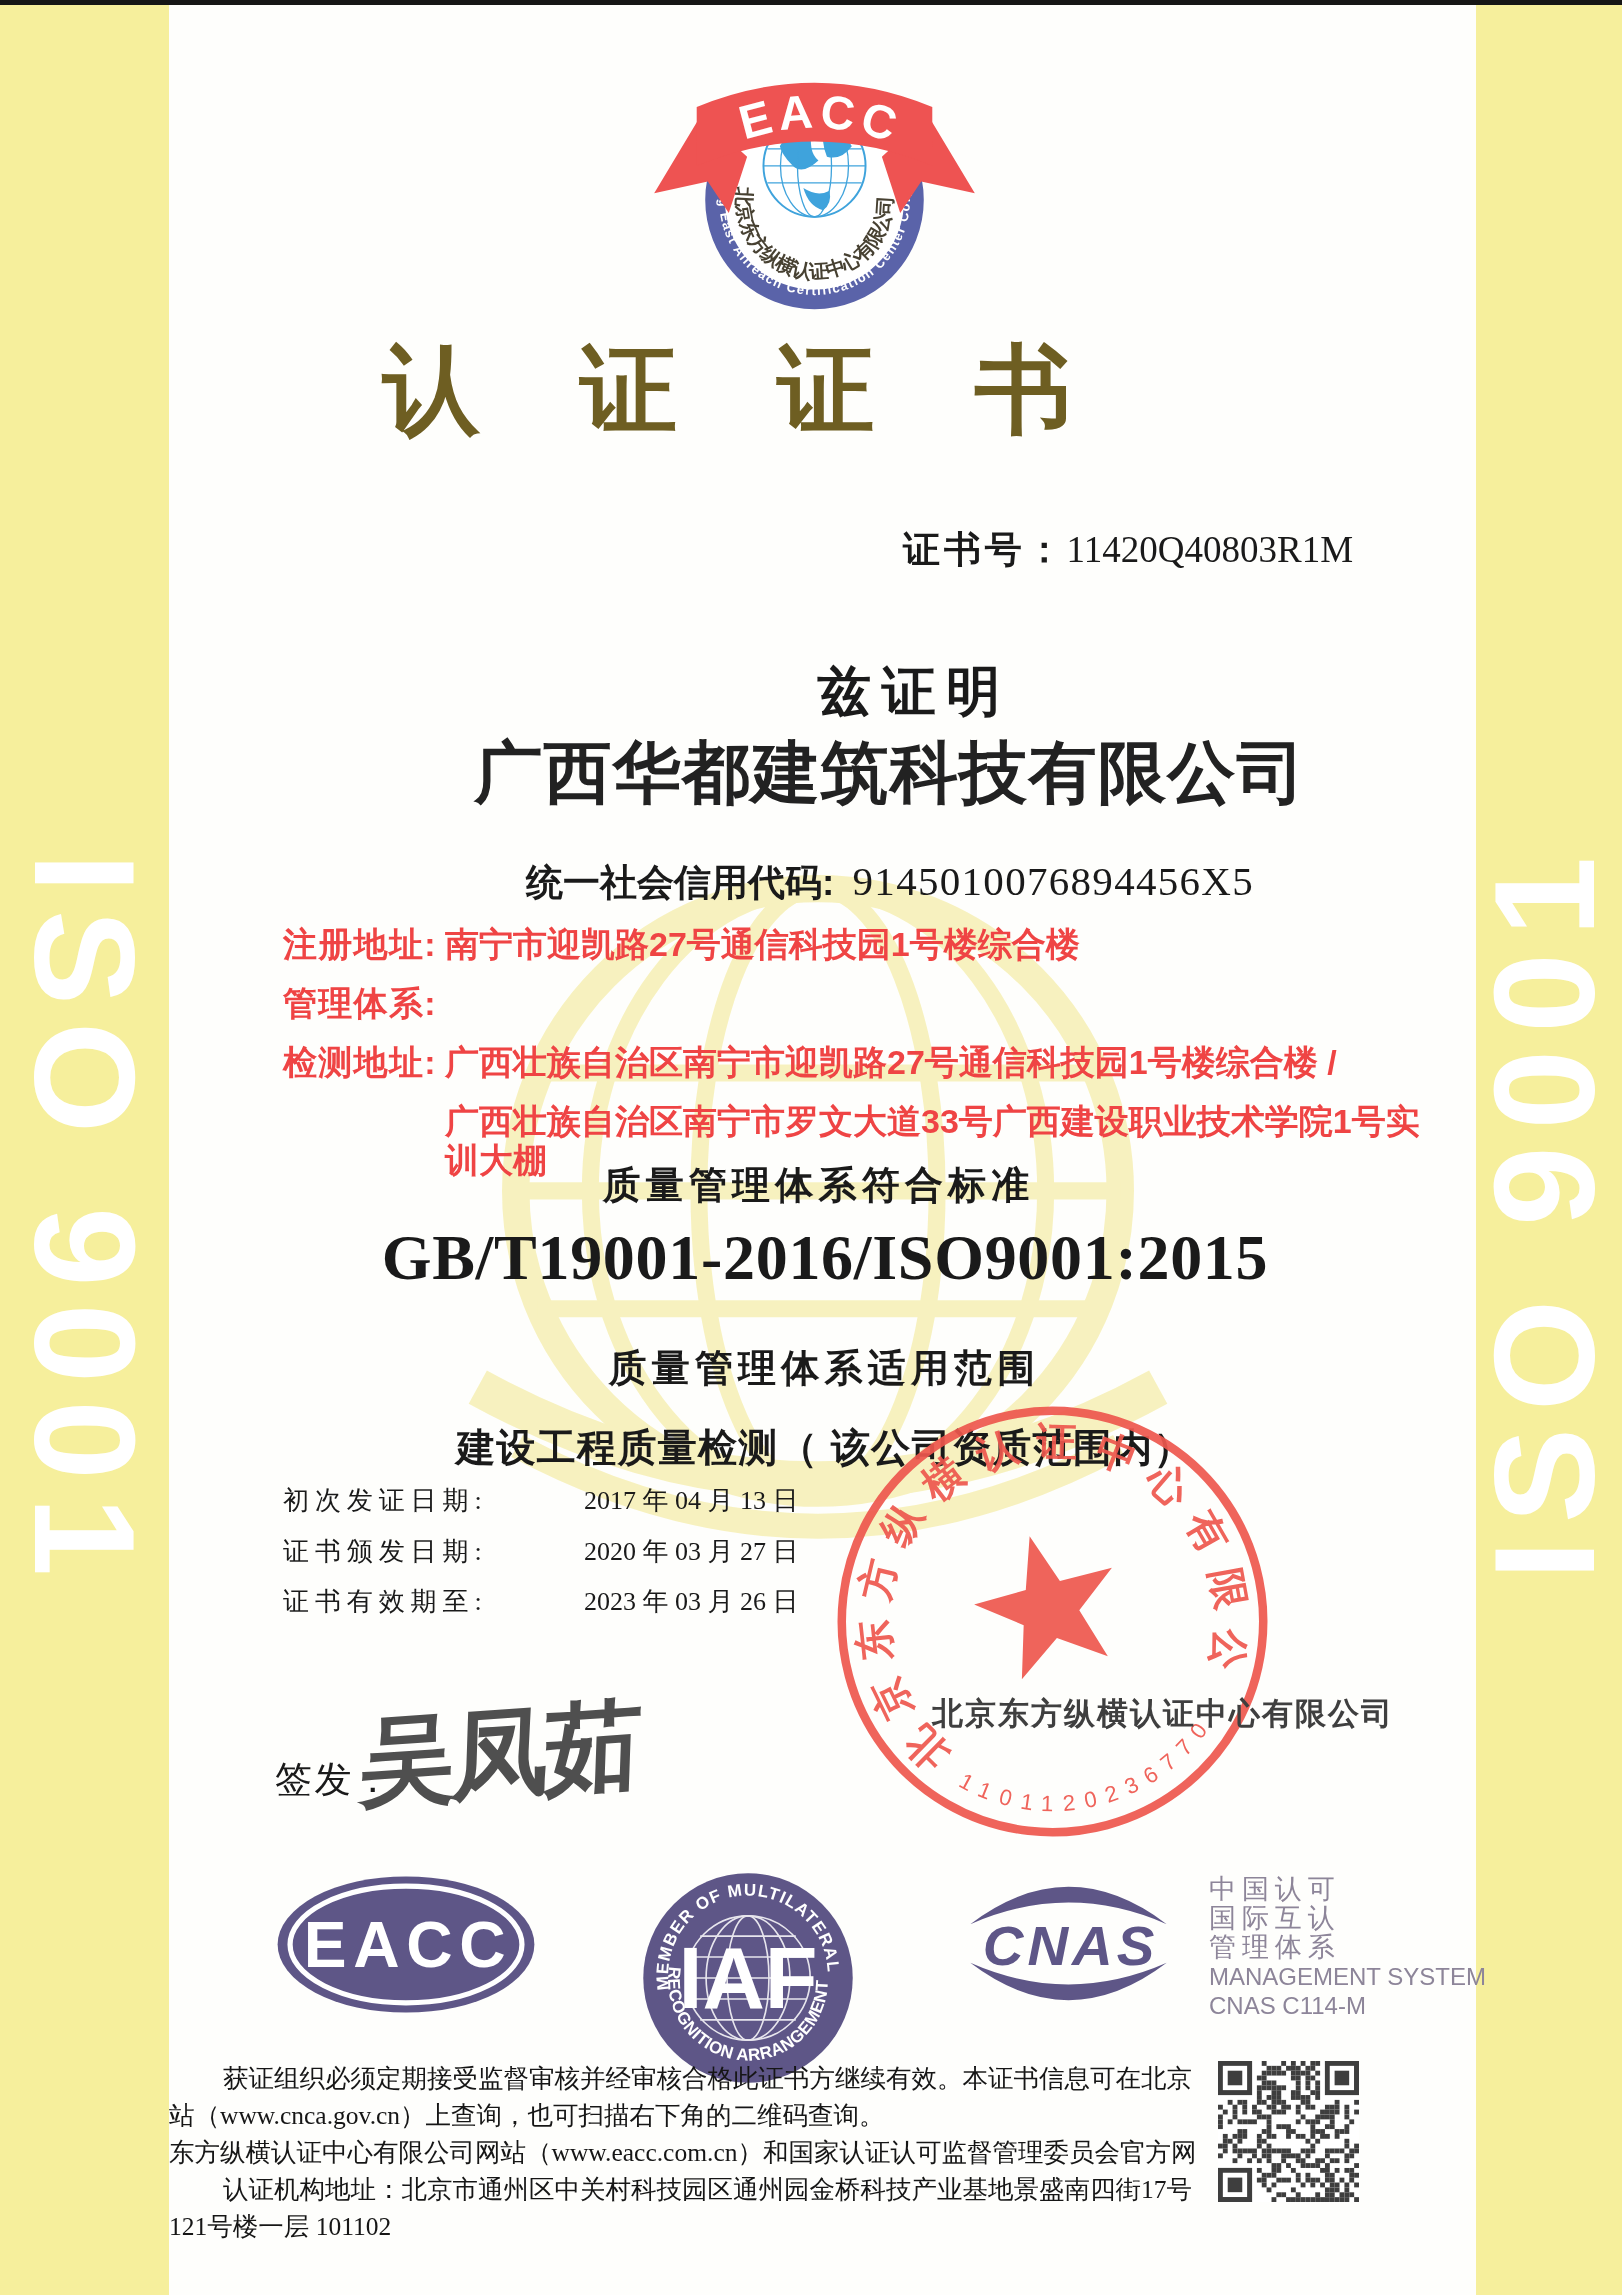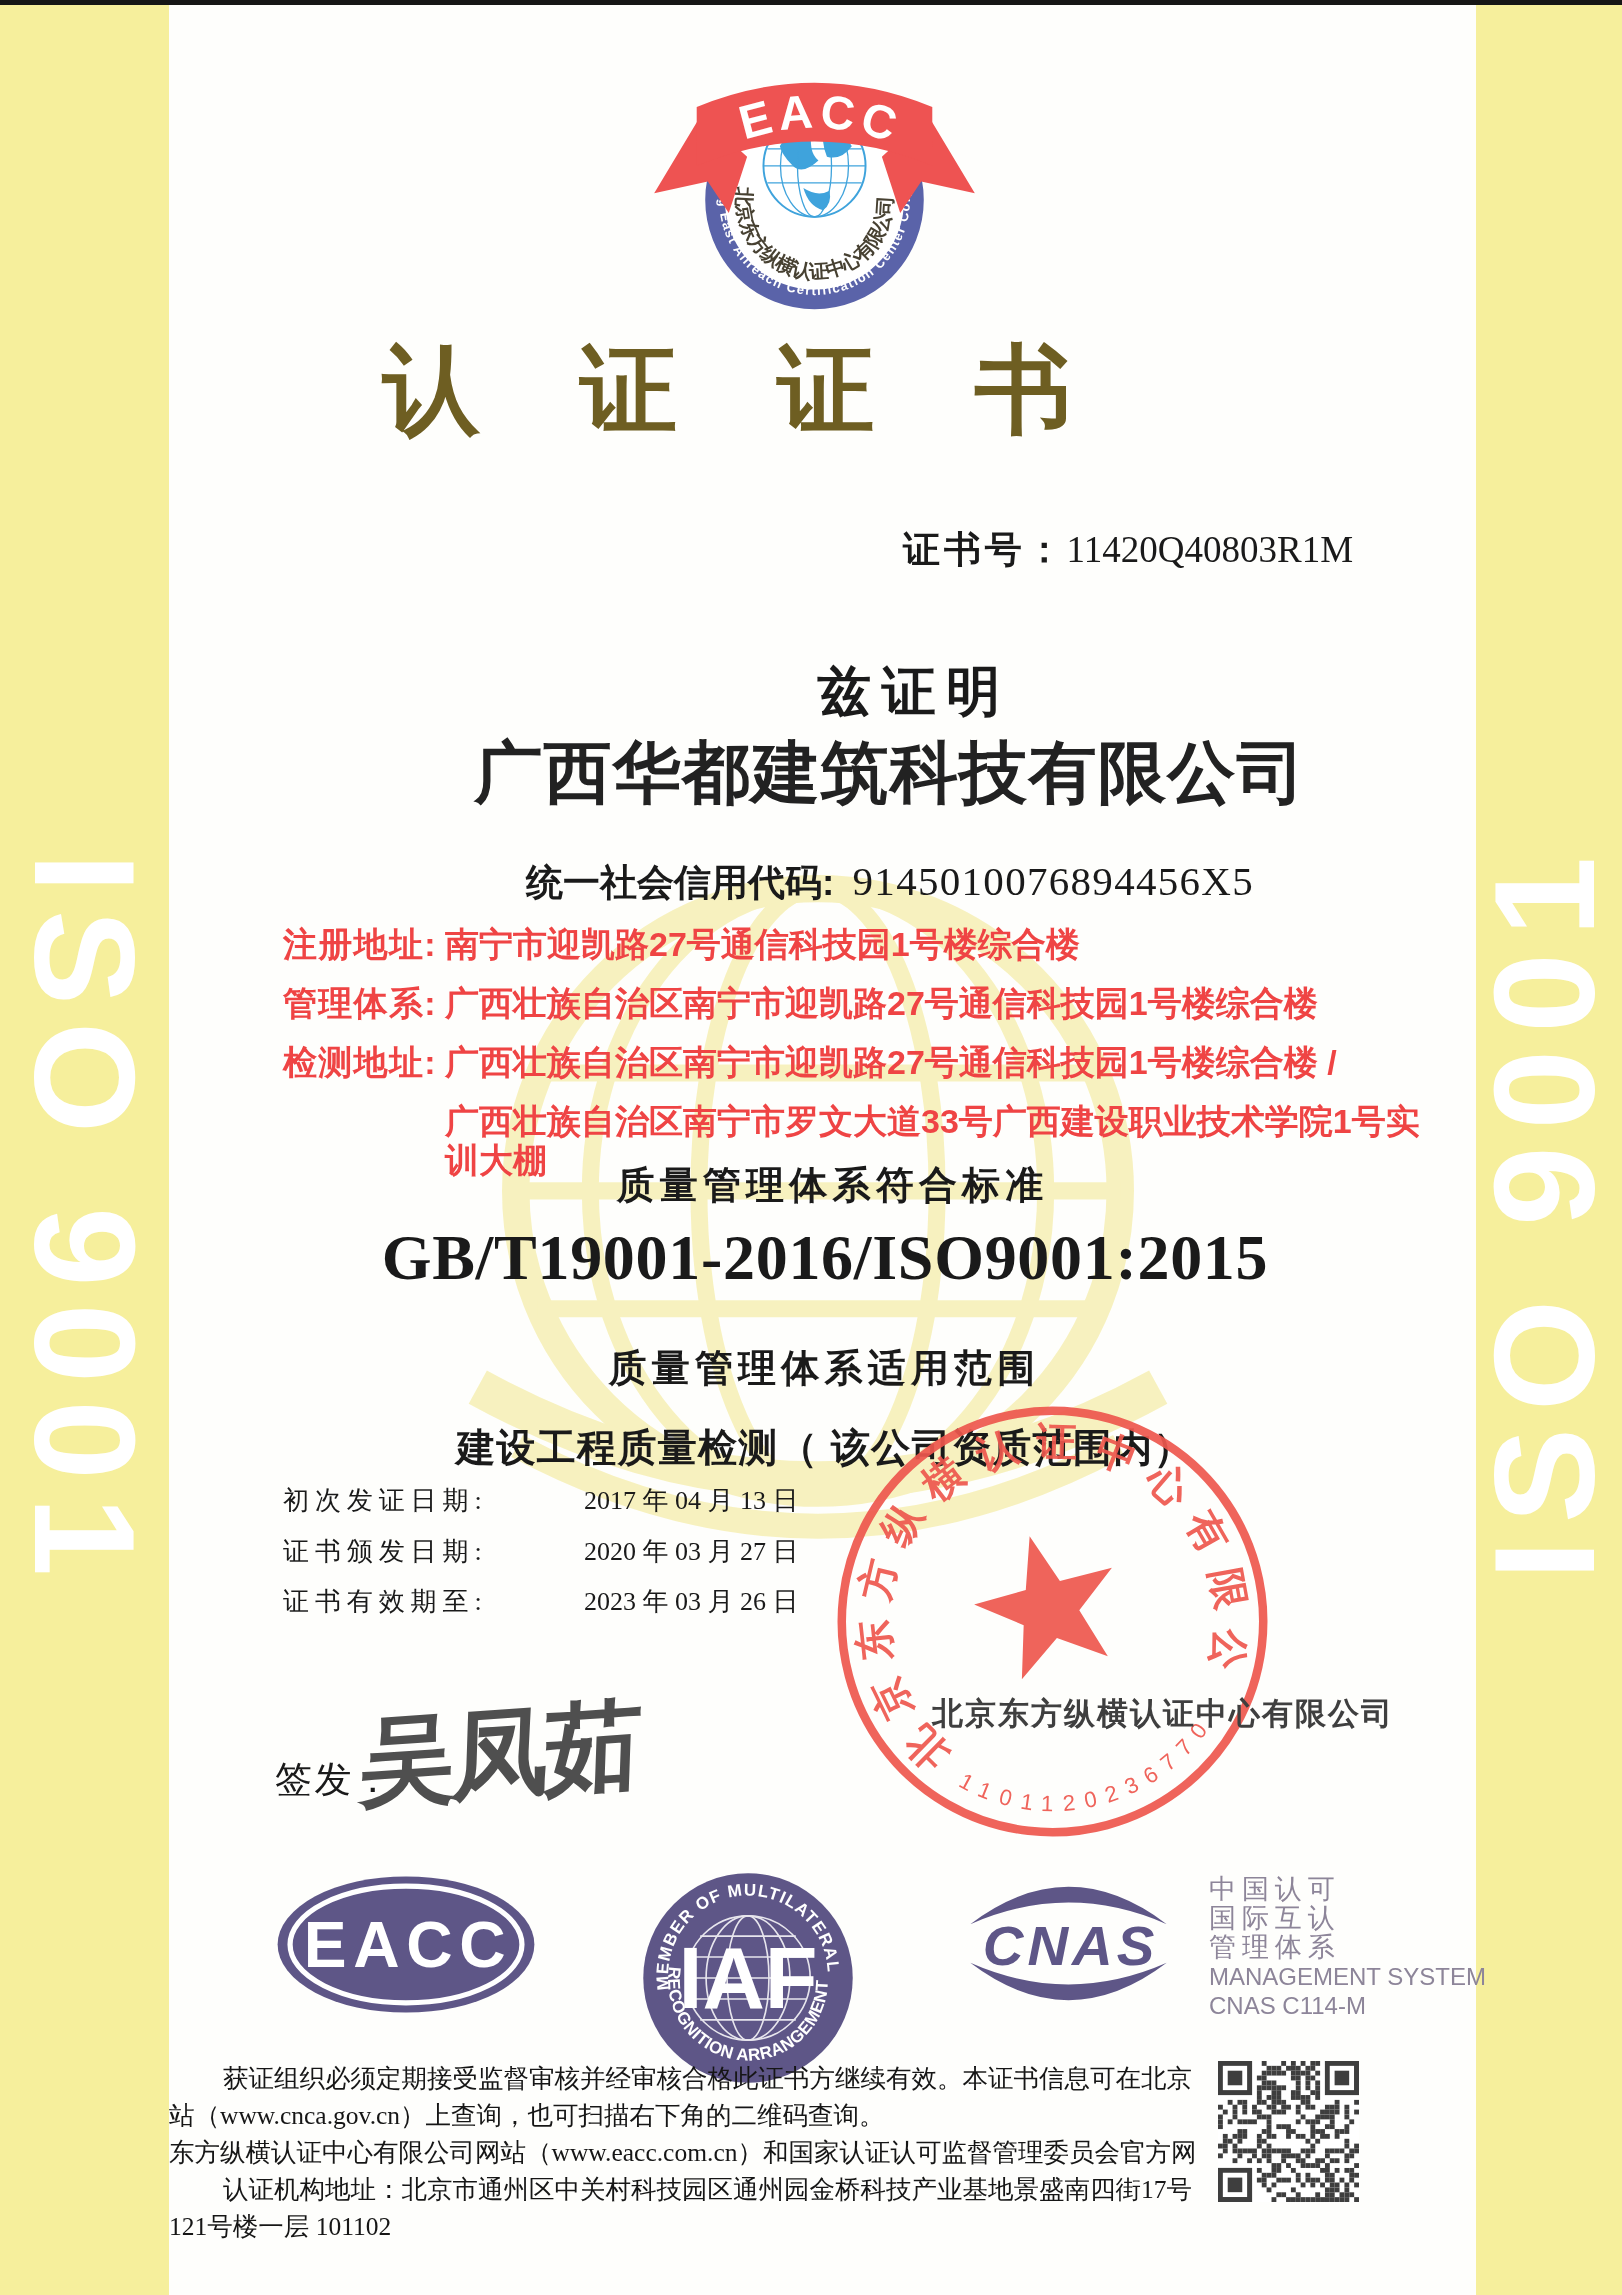--- a/index.html
+++ b/index.html
@@ -30,21 +30,21 @@
            font-family:"Liberation Sans","DejaVu Sans",sans-serif;letter-spacing:1.3px;color:#222;}
   .credit{left:458px;top:857px;width:864px;text-align:center;white-space:nowrap;}
   .credit .lab{font-family:"Liberation Sans","DejaVu Sans",sans-serif;font-weight:700;font-size:37px;}
   .credit .val{font-size:41px;margin-left:18.3px;letter-spacing:1.3px;}
   .addr{left:283px;top:925px;width:1165px;font-family:"Liberation Sans","DejaVu Sans",sans-serif;
         font-weight:700;font-size:34px;color:#ef4444;}
   .addr .row{display:flex;margin-bottom:20px;line-height:39px;}
   .addr .lab{width:162px;flex:none;letter-spacing:1.3px;}
   .addr .val{flex:1;}
   .addr .cont{padding-left:162px;}
-  .stdhead{left:466px;top:1160px;width:733px;text-align:center;font-size:38px;font-weight:700;
+  .stdhead{left:452px;top:1160px;width:733px;text-align:center;font-size:38px;font-weight:700;
            font-family:"Liberation Sans","DejaVu Sans",sans-serif;letter-spacing:5.2px;}
   .stdcode{left:380px;top:1221px;width:890px;text-align:center;font-size:64px;font-weight:600;letter-spacing:0.7px;}
   .scopehead{left:458px;top:1343px;width:733px;text-align:center;font-size:38px;font-weight:700;
              font-family:"Liberation Sans","DejaVu Sans",sans-serif;letter-spacing:5.2px;}
   .scope{left:380px;top:1421px;width:890px;text-align:center;font-size:39px;font-weight:700;
          font-family:"Liberation Sans","DejaVu Sans",sans-serif;letter-spacing:1.3px;}
   .dates{left:283px;top:1484px;font-size:26px;}
   .dates .row{display:flex;margin-bottom:17.7px;line-height:33px;}
   .dates .lab{width:301px;flex:none;letter-spacing:5.9px;}
   .seal{left:830px;top:1399px;}
@@ -135,21 +135,20 @@
     <span class="lab">统一社会信用代码:</span><span class="val">9145010076894456X5</span>
   </div>
 
   <div class="z addr">
     <div class="row">
       <span class="lab">注册地址:</span>
       <span class="val">南宁市迎凯路27号通信科技园1号楼综合楼</span>
     </div>
     <div class="row">
       <span class="lab">管理体系:</span>
-      <span class="val">广西壮族自治区南宁市迎凯路27号通信科技园1号楼综合楼</span>
     </div>
     <div class="row">
       <span class="lab">检测地址:</span>
       <span class="val">广西壮族自治区南宁市迎凯路27号通信科技园1号楼综合楼 /</span>
     </div>
     <div class="row cont">
       <span class="val">广西壮族自治区南宁市罗文大道33号广西建设职业技术学院1号实训大棚</span>
     </div>
   </div>
 

